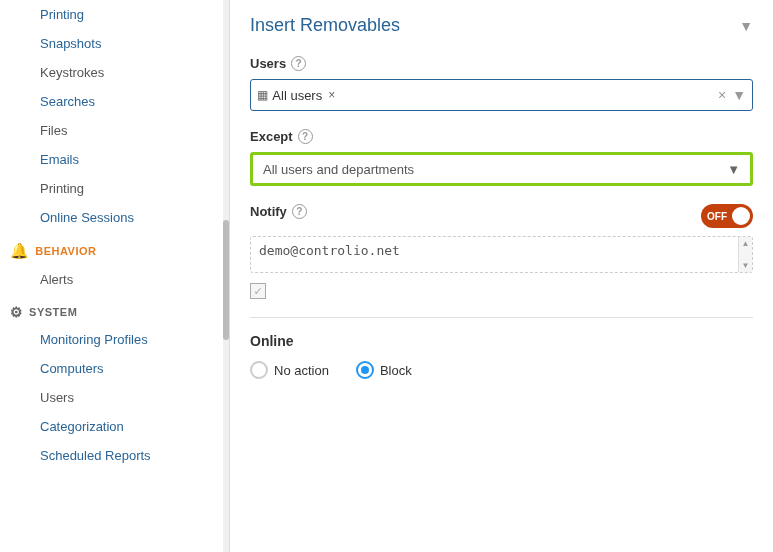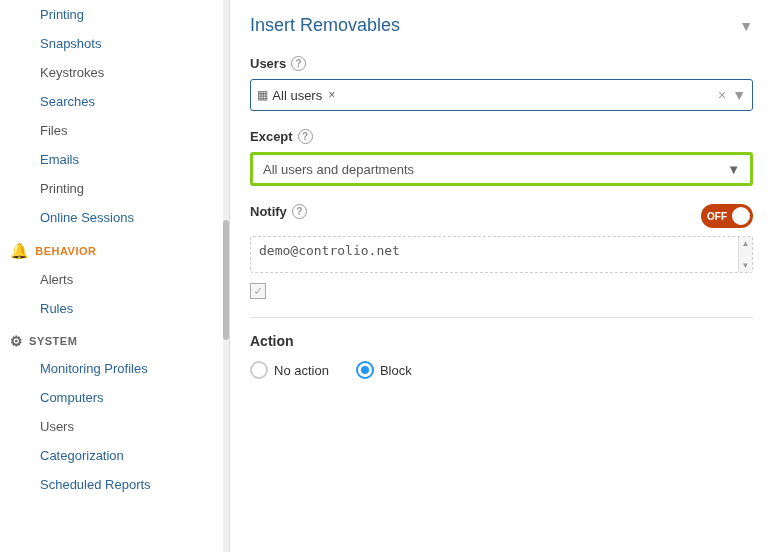--- a/index.html
+++ b/index.html
@@ -355,21 +355,20 @@
     <div class="sidebar-item plain">Files</div>
     <div class="sidebar-item">Emails</div>
     <div class="sidebar-item plain">Printing</div>
     <div class="sidebar-item">Online Sessions</div>
 
     <div class="sidebar-section-header">
       <span class="icon">🔔</span>
       <span>BEHAVIOR</span>
     </div>
     <div class="sidebar-item plain">Alerts</div>
-    <div class="sidebar-item">Rules</div>
 
     <div class="system-header">
       <span style="font-size:14px;">⚙</span>
       <span>SYSTEM</span>
     </div>
     <div class="sidebar-item">Monitoring Profiles</div>
     <div class="sidebar-item">Computers</div>
     <div class="sidebar-item plain">Users</div>
     <div class="sidebar-item">Categorization</div>
     <div class="sidebar-item">Scheduled Reports</div>
@@ -439,21 +438,21 @@
     <div class="checkbox-row">
       <div class="checkbox-box">
         <span class="checkmark">✓</span>
       </div>
     </div>
   </div>
 
   <hr class="divider">
 
   <div class="section">
-    <div class="action-label">Action</div>
+    <div class="action-label">Online</div>
     <div class="radio-row">
       <div class="radio-option">
         <div class="radio-circle"></div>
         <span class="radio-label">No action</span>
       </div>
       <div class="radio-option">
         <div class="radio-circle selected">
           <div class="inner"></div>
         </div>
         <span class="radio-label">Block</span>

